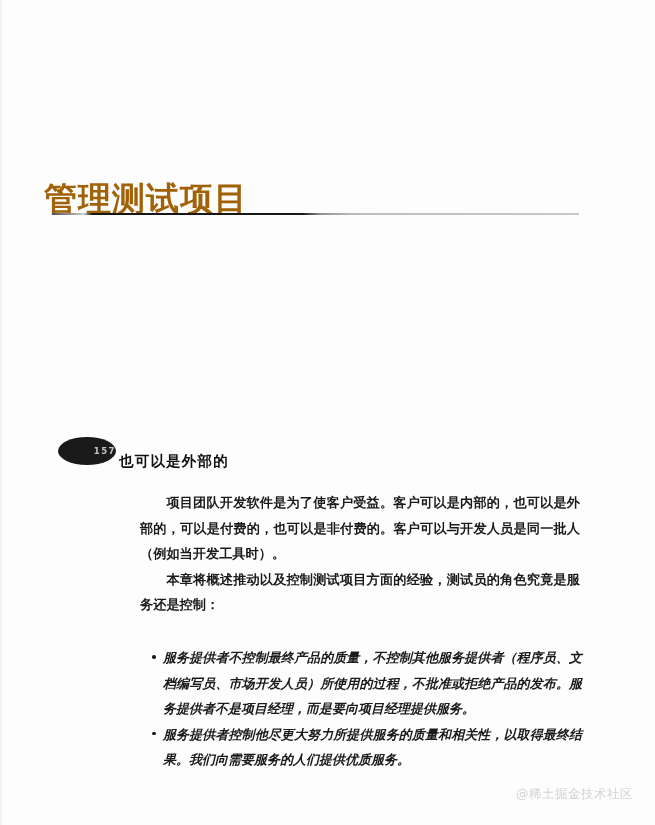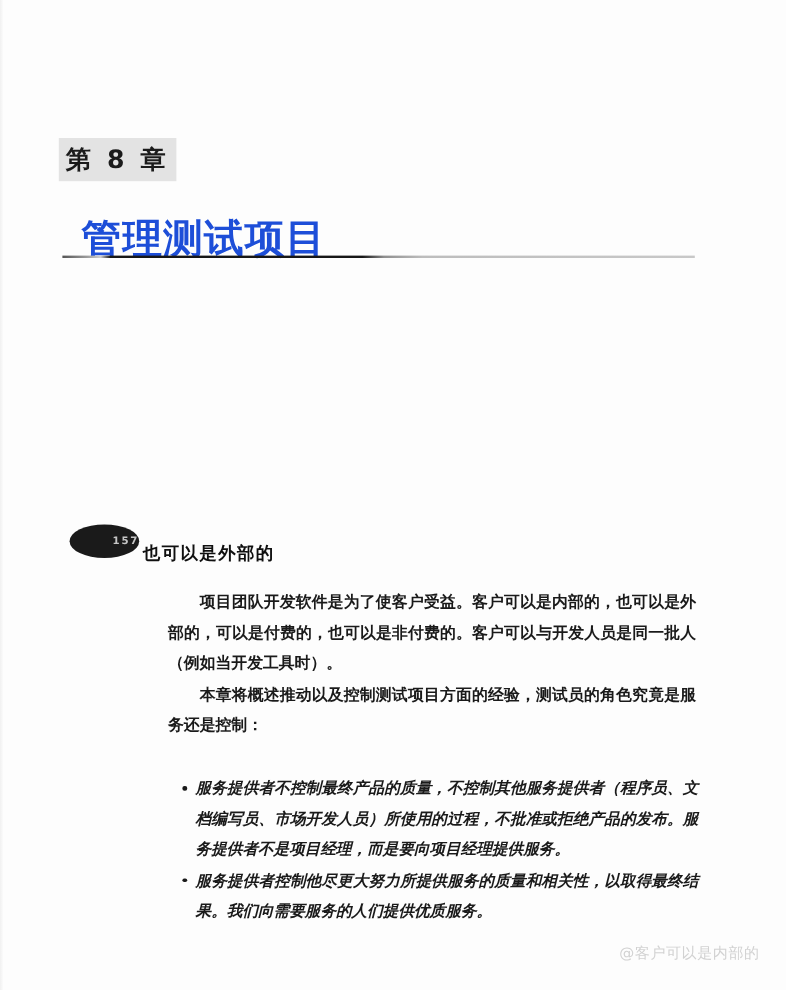--- a/index.html
+++ b/index.html
@@ -51,26 +51,26 @@
     font-weight: 700;
     letter-spacing: 3px;
     color: #1b1b1b;
     line-height: 1;
     white-space: nowrap;
   }
 
   
   .chapter-title {
     position: absolute;
-    left: 68px;
+    left: 44px;
     top: 164px;
     font-size: 33px;
     font-weight: 700;
     letter-spacing: 1px;
-    color: #1d4ed8;
+    color: #a16207;
     line-height: 1.18;
     white-space: nowrap;
     margin-top: 16px;
   }
 
   
   .title-rule {
     position: absolute;
     left: 52px;
     top: 213px;
@@ -219,23 +219,20 @@
     white-space: nowrap;
     font-family: "DejaVu Sans", "Liberation Sans", sans-serif;
     user-select: none;
   }
 </style>
 </head>
 <body>
 
 <div class="page">
 
-  <div class="chapter-tag">
-    <span class="chapter-tag-text">第 8 章</span>
-  </div>
 
   <h1 class="chapter-title">管理测试项目</h1>
 
   <div class="title-rule"></div>
 
 
   <div class="section-head">
     <div class="page-badge">
       <span class="page-badge-top">台令 驳</span>
       <span class="page-badge-num">157</span>
@@ -252,15 +249,15 @@
     <li class="bullet-item">
       <span class="bullet-dot"></span>
       <span>服务提供者不控制最终产品的质量，不控制其他服务提供者（程序员、文档编写员、市场开发人员）所使用的过程，不批准或拒绝产品的发布。服务提供者不是项目经理，而是要向项目经理提供服务。</span>
     </li>
     <li class="bullet-item">
       <span class="bullet-dot"></span>
       <span>服务提供者控制他尽更大努力所提供服务的质量和相关性，以取得最终结果。我们向需要服务的人们提供优质服务。</span>
     </li>
   </ul>
 
-  <div class="watermark">@客户可以是内部的</div>
+  <div class="watermark">@稀土掘金技术社区</div>
 
 </div>
 
 </body></html>

